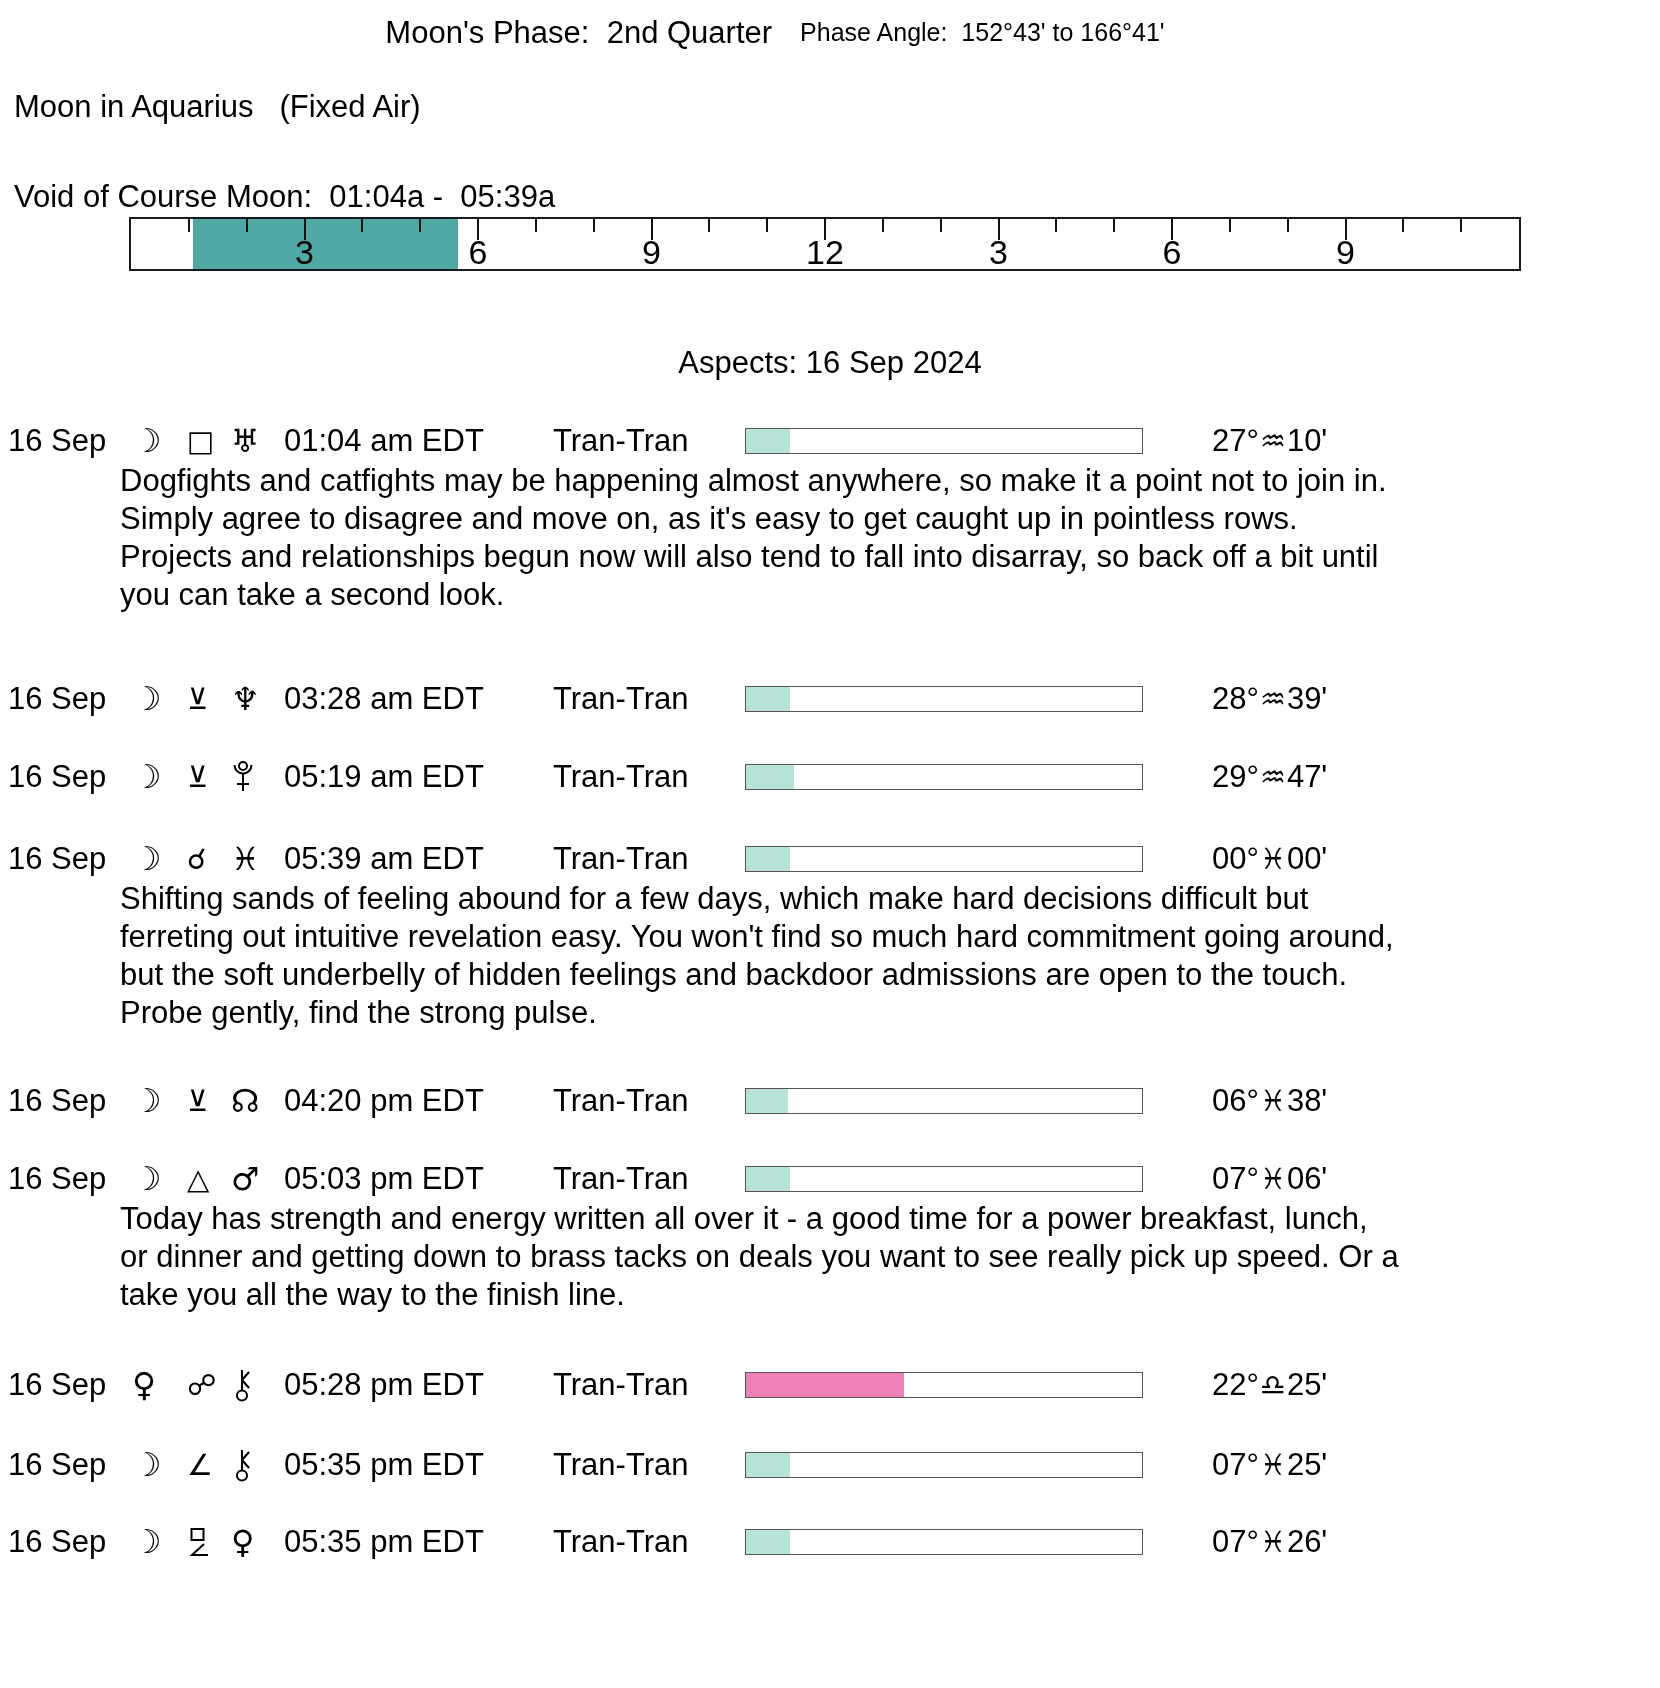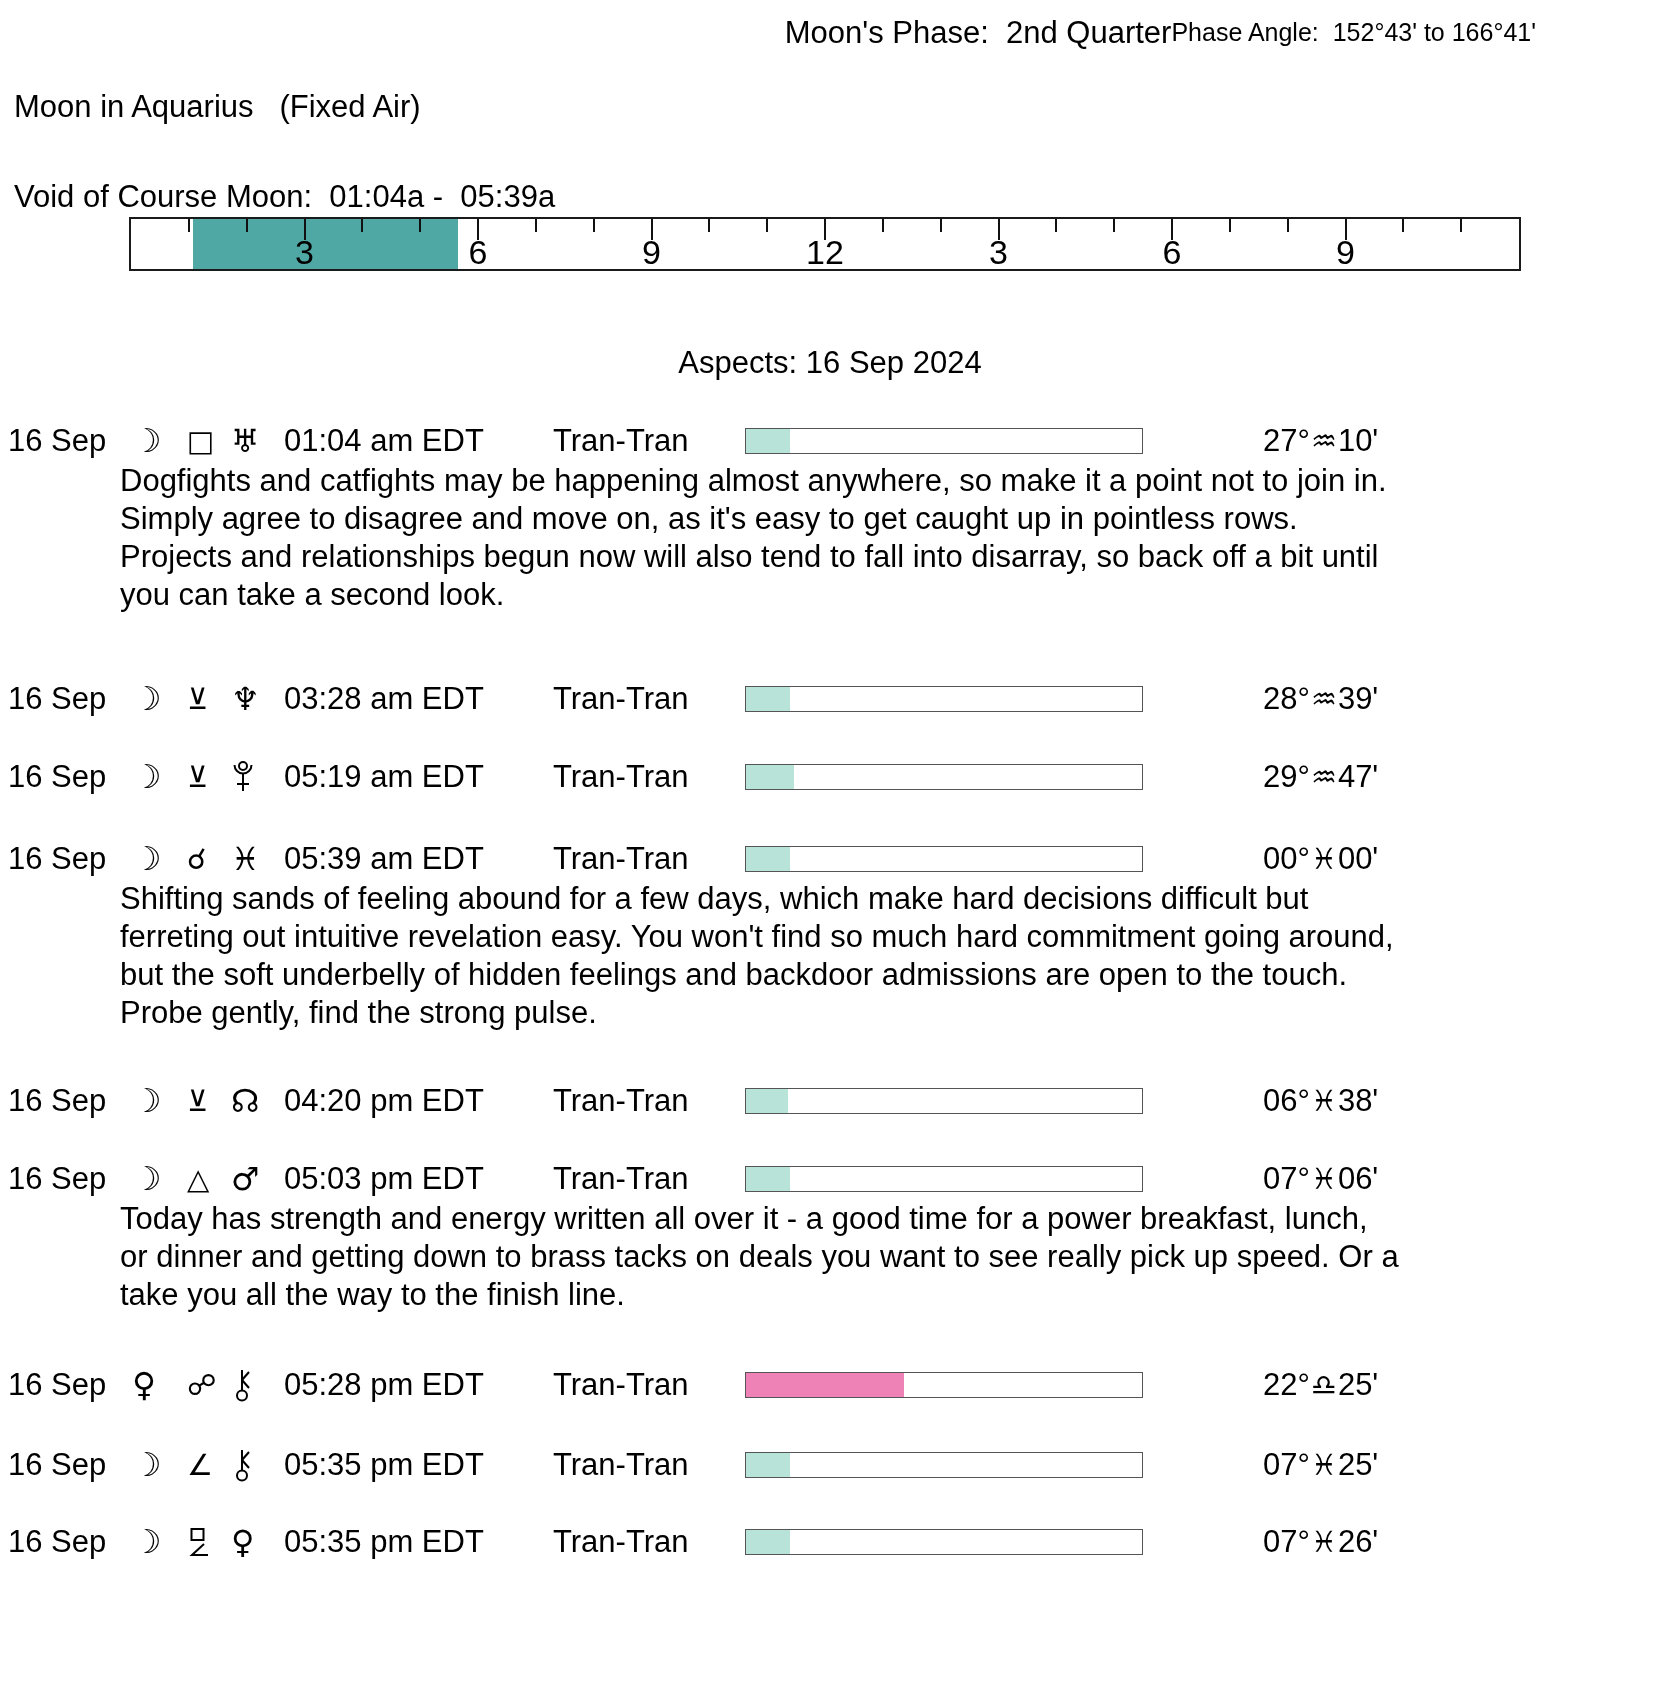--- a/index.html
+++ b/index.html
@@ -1,20 +1,20 @@
 <!DOCTYPE html>
 <html><head>
 <meta charset="utf-8">
 <style>
   html,body{margin:0;padding:0;background:#fff;color:#000;}
   body{width:1660px;height:1688px;overflow:hidden;font-family:"Liberation Sans",sans-serif;position:relative;}
   [data-bind]{white-space:pre-wrap;}
 
   
-  #hdr-row1{display:flex;justify-content:flex-end;align-items:flex-start;margin:14px 0 0 14px;}
+  #hdr-row1{display:flex;justify-content:center;align-items:flex-start;margin:14px 0 0 14px;gap:28px;}
   .hline{font-size:31px;line-height:38px;}
   #phase-angle{font-size:25px;line-height:32px;margin-right:124px;margin-top:2px;}
   #hdr-line2{margin:36px 0 0 14px;}
   #hdr-line3{margin:36px 0 0 14px;}
   #hdr-line4{margin:52px 0 0 14px;}
 
   
   #ruler{position:relative;margin:1px 0 0 129px;width:1392px;height:54px;border:2px solid #1a1a1a;box-sizing:border-box;background:#fff;}
   .ruler-void{position:absolute;top:0;bottom:0;}
   .tick{position:absolute;top:0;width:2px;background:#111;}
@@ -28,21 +28,21 @@
   .a-date{position:absolute;left:8px;}
   .a-g{position:absolute;font-family:"DejaVu Sans",sans-serif;line-height:40px;}
   .a-g svg{vertical-align:-6px;}
   .a-g1{left:132px;font-size:33px;}
   .a-asp{left:187px;font-size:29px;}
   .a-g2{left:231px;font-size:32px;}
   .a-time{position:absolute;left:284px;}
   .a-type{position:absolute;left:553px;}
   .a-bar{position:absolute;left:745px;top:7px;width:398px;height:26px;border:1px solid #555;box-sizing:border-box;background:#fff;}
   .a-bar-fill{height:100%;}
-  .a-deg{position:absolute;left:1263px;}
+  .a-deg{position:absolute;left:1212px;}
   .a-sign{font-family:"DejaVu Sans",sans-serif;font-size:29px;padding:0 1px;}
   .a-desc{margin-left:120px;font-size:31px;line-height:38px;margin-top:1px;}
 </style>
 </head>
 <body>
 
 <div>
   <div id="hdr-row1">
     <span class="hline" data-bind="header.moons_phase">Moon's Phase:  2nd Quarter</span>
     <span id="phase-angle" data-bind="header.phase_angle">Phase Angle:  152°43' to 166°41'</span>

